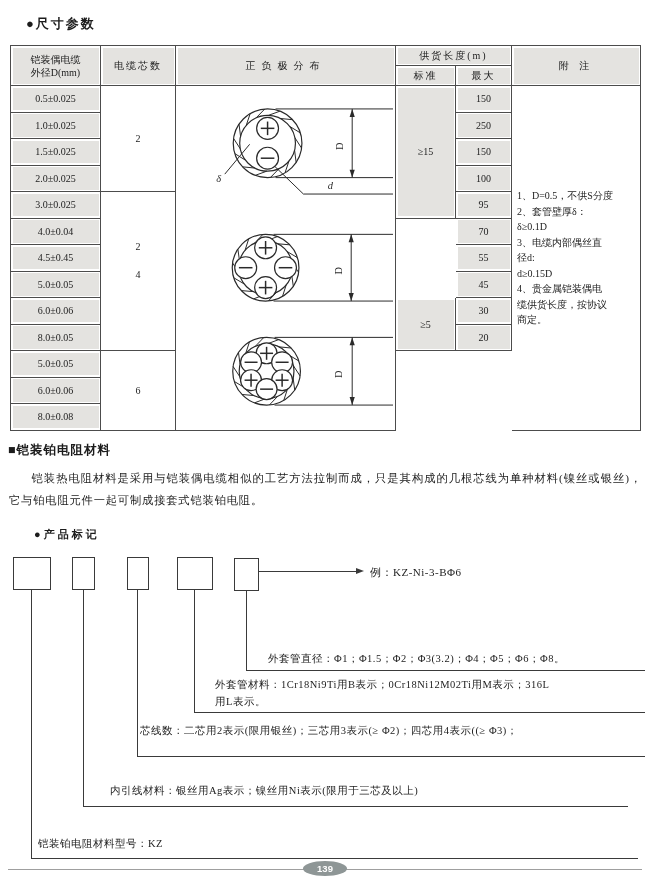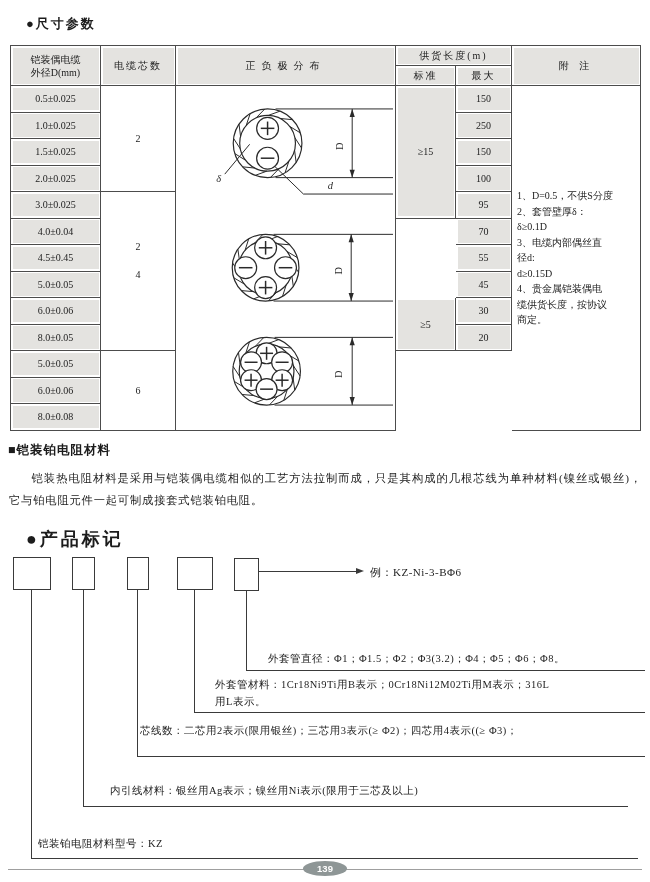--- a/index.html
+++ b/index.html
@@ -276,21 +276,21 @@
         <div>4、贵金属铠装偶电</div>
         <div>缆供货长度，按协议</div>
         <div>商定。</div>
       </div>
     </div>
   </div>
 
   <div class="abs sec-title" style="left:8px;top:442px;font-size:12.5px;letter-spacing:1px;">■铠装铂电阻材料</div>
   <div id="para">铠装热电阻材料是采用与铠装偶电缆相似的工艺方法拉制而成，只是其构成的几根芯线为单种材料(镍丝或银丝)，它与铂电阻元件一起可制成接套式铠装铂电阻。</div>
 
-  <div class="abs sec-title" style="left:26px;top:527px;font-size:18px;letter-spacing:3px;">●产品标记</div>
+  <div class="abs sec-title" style="left:34px;top:527px;font-size:11px;letter-spacing:3px;">●产品标记</div>
 
   <div class="pm-box" style="left:13px; top:557px;width:36px;height:31px;"></div>
   <div class="pm-box" style="left:72px; top:557px;width:21px;height:31px;"></div>
   <div class="pm-box" style="left:127px;top:557px;width:20px;height:31px;"></div>
   <div class="pm-box" style="left:177px;top:557px;width:34px;height:31px;"></div>
   <div class="pm-box" style="left:234px;top:558px;width:23px;height:31px;"></div>
 
   <div class="vline" style="left:31px; top:589px;height:269px;"></div>
   <div class="vline" style="left:83px; top:589px;height:217px;"></div>
   <div class="vline" style="left:137px;top:589px;height:167px;"></div>

